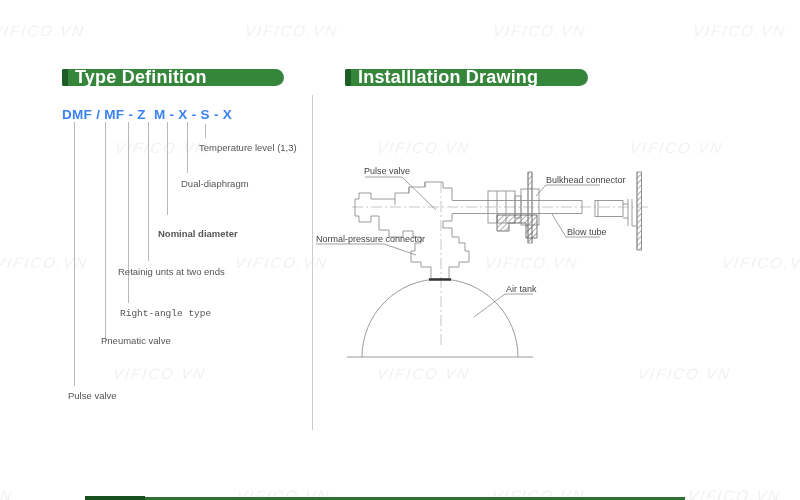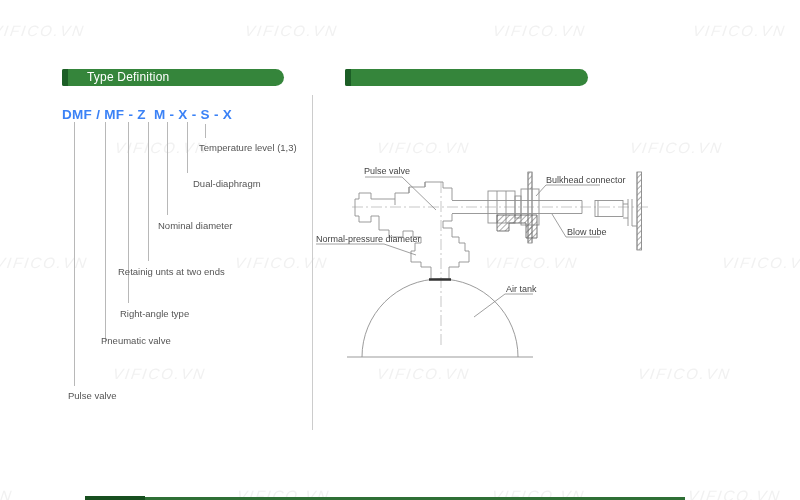--- a/index.html
+++ b/index.html
@@ -15,22 +15,22 @@
   
   .banner{
     position:absolute; top:69px; height:17px; background:#35853b;
     border-radius:2px 9px 9px 2px; display:flex; align-items:center;
   }
   .banner-edge{
     position:absolute; left:0; top:0; width:6px; height:17px;
     background:#1c5e26; border-radius:2px 0 0 2px;
   }
   .banner-text{
-    color:#ffffff; font-size:12px; font-weight:normal; letter-spacing:0.2px;
-    padding-left:25px; line-height:17px; white-space:nowrap;
+    color:#ffffff; font-size:18px; font-weight:bold; letter-spacing:0.2px;
+    padding-left:13px; line-height:17px; white-space:nowrap;
   }
   
   .code{
     position:absolute; left:62px; top:107px; font-size:13.5px; font-weight:bold;
     color:#3b82f6; letter-spacing:0.3px; white-space:pre;
   }
   .vline{ position:absolute; width:1px; background:#b8b8b8; }
   .tlabel{ position:absolute; font-size:9.5px; color:#555; white-space:nowrap; }
   .divider{ position:absolute; left:312px; top:95px; width:1px; height:335px; background:#cccccc; }
   
@@ -65,39 +65,40 @@
       <span class="wm" style="left: 492px; top: 487px;">VIFICO.VN</span>
       <span class="wm" style="left: 688px; top: 487px;">VIFICO.VN</span>
     </div>
 
   <div class="banner" style="left:62px; width:222px;">
     <span class="banner-edge"></span>
     <span class="banner-text">Type Definition</span>
   </div>
   <div class="banner" style="left:345px; width:243px;">
     <span class="banner-edge"></span>
+    <span class="banner-text">Installlation Drawing</span>
   </div>
 
   <div class="divider"></div>
 
   <div class="code">DMF / MF - Z  M - X - S - X</div>
 
   <div class="vline" style="left:74px;  top:122px; height:264px;"></div>
   <div class="vline" style="left:105px; top:122px; height:222px;"></div>
   <div class="vline" style="left:128px; top:122px; height:181px;"></div>
   <div class="vline" style="left:148px; top:122px; height:139px;"></div>
   <div class="vline" style="left:167px; top:122px; height:93px;"></div>
   <div class="vline" style="left:187px; top:122px; height:51px;"></div>
   <div class="vline" style="left:205px; top:124px; height:14px;"></div>
 
   <div class="tlabel" style="left:199px; top:142px;">Temperature level (1,3)</div>
-  <div class="tlabel" style="left:181px; top:178px;margin-left:12px;">Dual-diaphragm</div>
-  <div class="tlabel" style="left:158px; top:220px;">Nominal diameter</div>
+  <div class="tlabel" style="left:181px; top:178px;">Dual-diaphragm</div>
+  <div class="tlabel" style="left:158px; top:228px;font-weight:bold;">Nominal diameter</div>
   <div class="tlabel" style="left:118px; top:266px;">Retainig unts at two ends</div>
-  <div class="tlabel" style="left:120px; top:308px;">Right-angle type</div>
+  <div class="tlabel" style="left:120px; top:308px;font-family:Liberation Mono, monospace;">Right-angle type</div>
   <div class="tlabel" style="left:101px; top:335px;">Pneumatic valve</div>
   <div class="tlabel" style="left:68px;  top:390px;">Pulse valve</div>
 
   <svg class="drawing" width="800" height="500" viewBox="0 0 800 500">
     <defs>
       <pattern id="hatch" width="4" height="4" patternUnits="userSpaceOnUse" patternTransform="rotate(45)">
         <line x1="0" y1="0" x2="0" y2="4" stroke="#666" stroke-width="1.1"></line>
       </pattern>
     </defs>
 
@@ -153,20 +154,20 @@
       <path d="M365,177 L402,177 L436,210"></path>
       <path d="M600,185 L546,185 L536,196"></path>
       <path d="M316,244 L384,244 L416,255"></path>
       <path d="M600,237 L566,237 L552,214"></path>
       <path d="M533,294 L505,294 L474,317"></path>
     </g>
   </svg>
 
   <div class="dlabel" style="left:364px; top:166px;">Pulse valve</div>
   <div class="dlabel" style="left:546px; top:175px;">Bulkhead connector</div>
-  <div class="dlabel" style="left:316px; top:234px;">Normal-pressure diameter</div>
+  <div class="dlabel" style="left:316px; top:234px;">Normal-pressure connector</div>
   <div class="dlabel" style="left:567px; top:227px;">Blow tube</div>
   <div class="dlabel" style="left:506px; top:284px;">Air tank</div>
 
   <div class="footer-edge"></div>
   <div class="footer-bar"></div>
 
 </div>
 
 </body></html>

